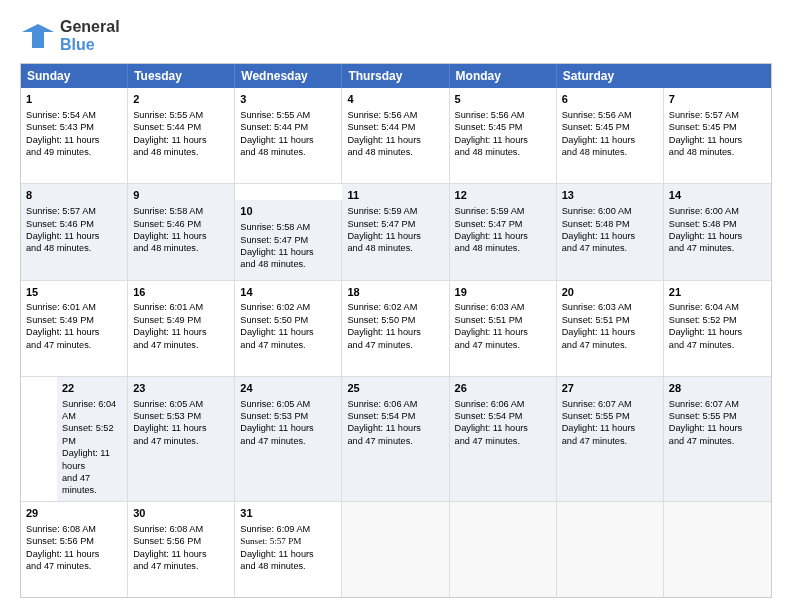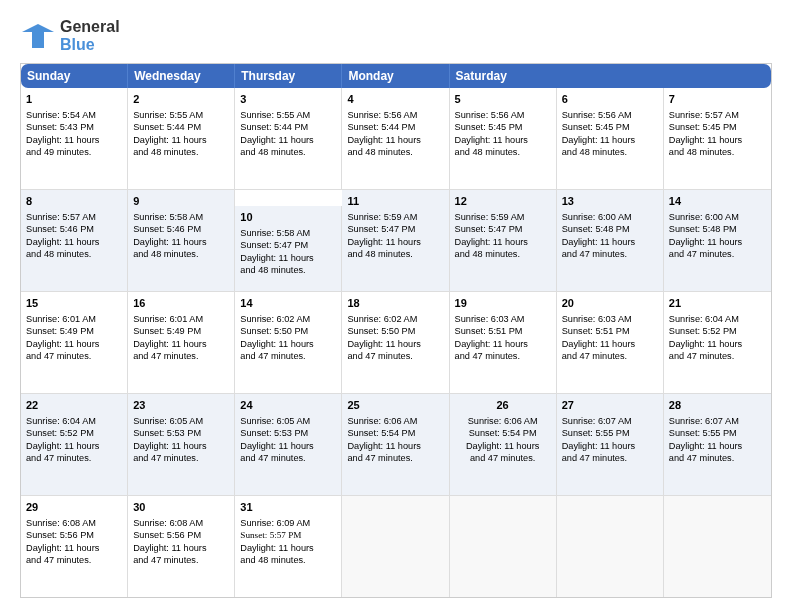--- a/index.html
+++ b/index.html
@@ -44,21 +44,20 @@
     .calendar {
       flex: 1;
       display: flex;
       flex-direction: column;
       border: 1px solid #ccc;
     }
     .cal-header {
       display: grid;
       grid-template-columns: repeat(7, 1fr);
       background: #3b6bbf;
-      border-radius: 7px;
     }
     .cal-header-cell {
       color: #fff;
       font-size: 12px;
       font-weight: bold;
       padding: 5px 6px;
       border-right: 1px solid #5080cf;
     }
     .cal-header-cell:last-child { border-right: none; }
     .cal-body {
@@ -109,20 +108,21 @@
       </div>
     <div class="title-block">
       <h1></h1>
       <h2></h2>
     </div>
   </div>
 
   <div class="calendar">
     <div class="cal-header">
     <div class="cal-header-cell">Sunday</div>
+        <div class="cal-header-cell">Tuesday</div>
         <div class="cal-header-cell">Wednesday</div>
         <div class="cal-header-cell">Thursday</div>
         <div class="cal-header-cell">Monday</div>
         <div class="cal-header-cell">Saturday</div>
       </div>
     <div class="cal-body">
     <div class="cal-row">
           <div class="cal-cell">
             <span class="day-num">1</span>
             <span style="display: block;">Sunrise: 5:54 AM</span>
@@ -269,21 +269,21 @@
           </div>
           <div class="cal-cell">
             <span class="day-num">21</span>
             <span style="display: block;">Sunrise: 6:04 AM</span>
             <span style="display: block;">Sunset: 5:52 PM</span>
             <span style="display: block;">Daylight: 11 hours</span>
             <span style="display: block;">and 47 minutes.</span>
           </div>
         </div>
         <div class="cal-row">
-          <div class="cal-cell alt-row" style="background: rgb(238, 242, 248);">
+          <div class="cal-cell alt-row" style="background: rgb(238, 242, 248); margin-left: 36px;">
             <span class="day-num">22</span>
             <span style="display: block;">Sunrise: 6:04 AM</span>
             <span style="display: block;">Sunset: 5:52 PM</span>
             <span style="display: block;">Daylight: 11 hours</span>
             <span style="display: block;">and 47 minutes.</span>
           </div>
           <div class="cal-cell alt-row" style="background: rgb(238, 242, 248);">
             <span class="day-num">23</span>
             <span style="display: block;">Sunrise: 6:05 AM</span>
             <span style="display: block;">Sunset: 5:53 PM</span>
@@ -297,21 +297,21 @@
             <span style="display: block;">Daylight: 11 hours</span>
             <span style="display: block;">and 47 minutes.</span>
           </div>
           <div class="cal-cell alt-row" style="background: rgb(238, 242, 248);">
             <span class="day-num">25</span>
             <span style="display: block;">Sunrise: 6:06 AM</span>
             <span style="display: block;">Sunset: 5:54 PM</span>
             <span style="display: block;">Daylight: 11 hours</span>
             <span style="display: block;">and 47 minutes.</span>
           </div>
-          <div class="cal-cell alt-row" style="background: rgb(238, 242, 248); text-align: center;">
+          <div class="cal-cell alt-row" style="background: rgb(238, 242, 248);">
             <span class="day-num">26</span>
             <span style="display: block;">Sunrise: 6:06 AM</span>
             <span style="display: block;">Sunset: 5:54 PM</span>
             <span style="display: block;">Daylight: 11 hours</span>
             <span style="display: block;">and 47 minutes.</span>
           </div>
           <div class="cal-cell alt-row" style="background: rgb(238, 242, 248);">
             <span class="day-num">27</span>
             <span style="display: block;">Sunrise: 6:07 AM</span>
             <span style="display: block;">Sunset: 5:55 PM</span>

